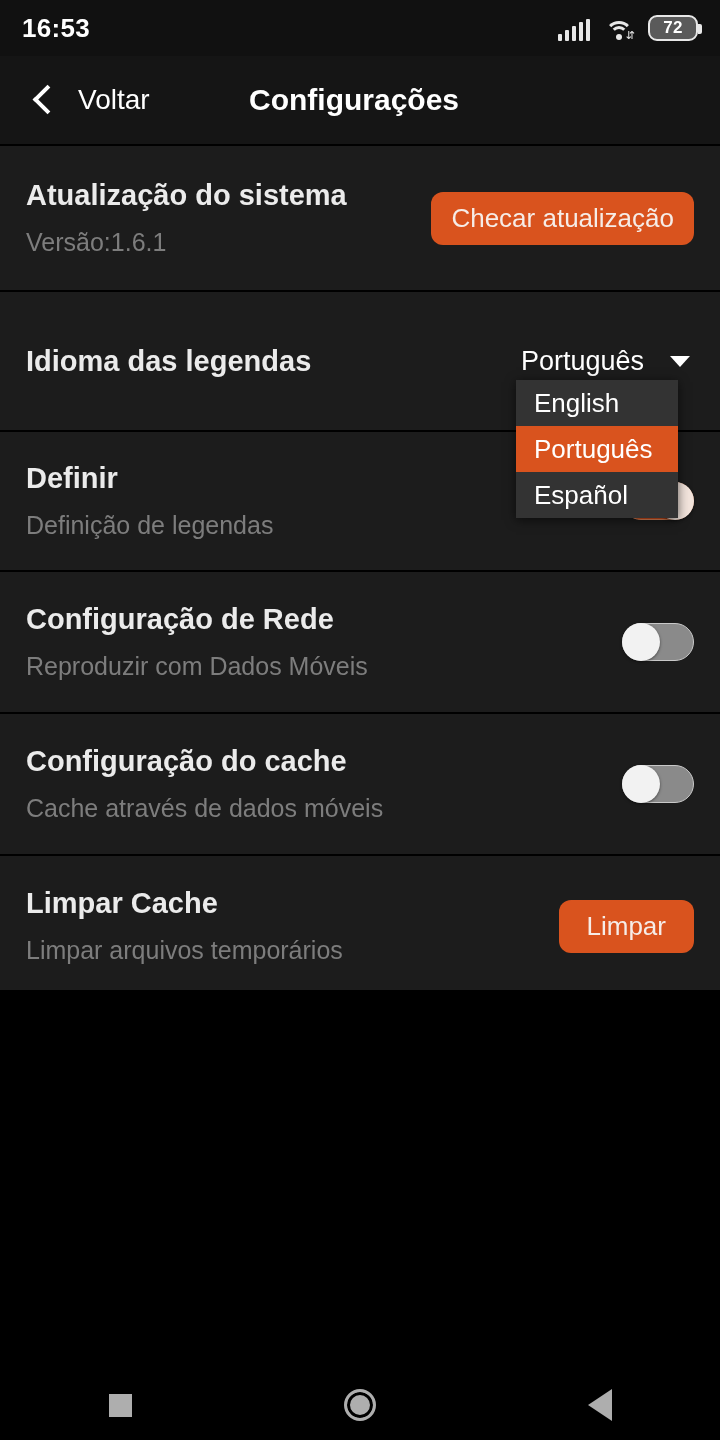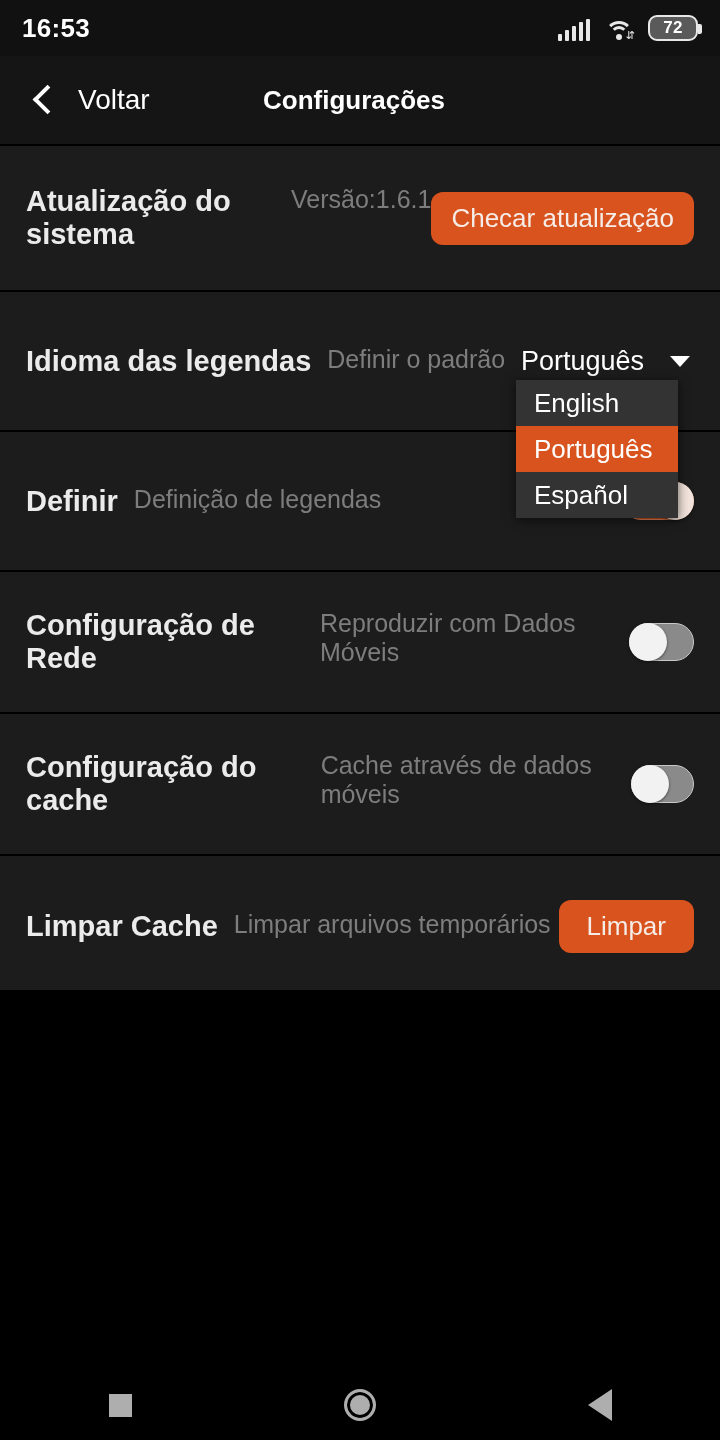--- a/index.html
+++ b/index.html
@@ -71,33 +71,33 @@
   .chevron:before{
     content:""; position:absolute; left:7px; top:2px;
     width:17px; height:17px;
     border-left:4.5px solid #ffffff; border-bottom:4.5px solid #ffffff;
     transform:rotate(45deg);
   }
   .back-label{ color:#ffffff; font-size:28px; }
   .appbar-title{
     position:absolute; left:0; right:12px; top:0; height:88px;
     display:flex; align-items:center; justify-content:center;
-    color:#ffffff; font-size:26px; font-weight:bold;
+    color:#ffffff; font-size:30px; font-weight:bold;
     pointer-events:none;
   }
 
   
   .list{ position:absolute; left:0; top:144px; width:720px; }
   .row{
     position:relative; width:720px; background:#1c1c1c;
     border-top:2px solid #000000;
     display:flex; align-items:center; justify-content:space-between;
     padding:0 26px;
   }
-  .row-texts{ display:flex; flex-direction:row; gap:16px; }
+  .row-texts{ display:flex; flex-direction:column; gap:16px; }
   .row-title{ color:#ebebeb; font-size:29px; font-weight:bold; }
   .row-sub{ color:#7d7d7d; font-size:25px; }
 
   .row-h1{ height:146px; }       
   .row-h2{ height:140px; }       
   .row-h3{ height:140px; }       
   .row-h4{ height:142px; }       
   .row-h5{ height:142px; }       
   .row-h6{ height:142px; }       
 
@@ -208,21 +208,20 @@
       <div class="row-texts">
         <div class="row-title">Atualização do sistema</div>
         <div class="row-sub">Versão:1.6.1</div>
       </div>
       <button class="btn-orange">Checar atualização</button>
     </div>
 
     <div class="row row-h2">
       <div class="row-texts">
         <div class="row-title">Idioma das legendas</div>
-        <div class="row-sub">Definir o padrão</div>
       </div>
       <div class="select-trigger">
         <div class="select-value">Português</div>
         <div class="caret"></div>
       </div>
     </div>
 
     <div class="row row-h3">
       <div class="row-texts">
         <div class="row-title">Definir</div>

